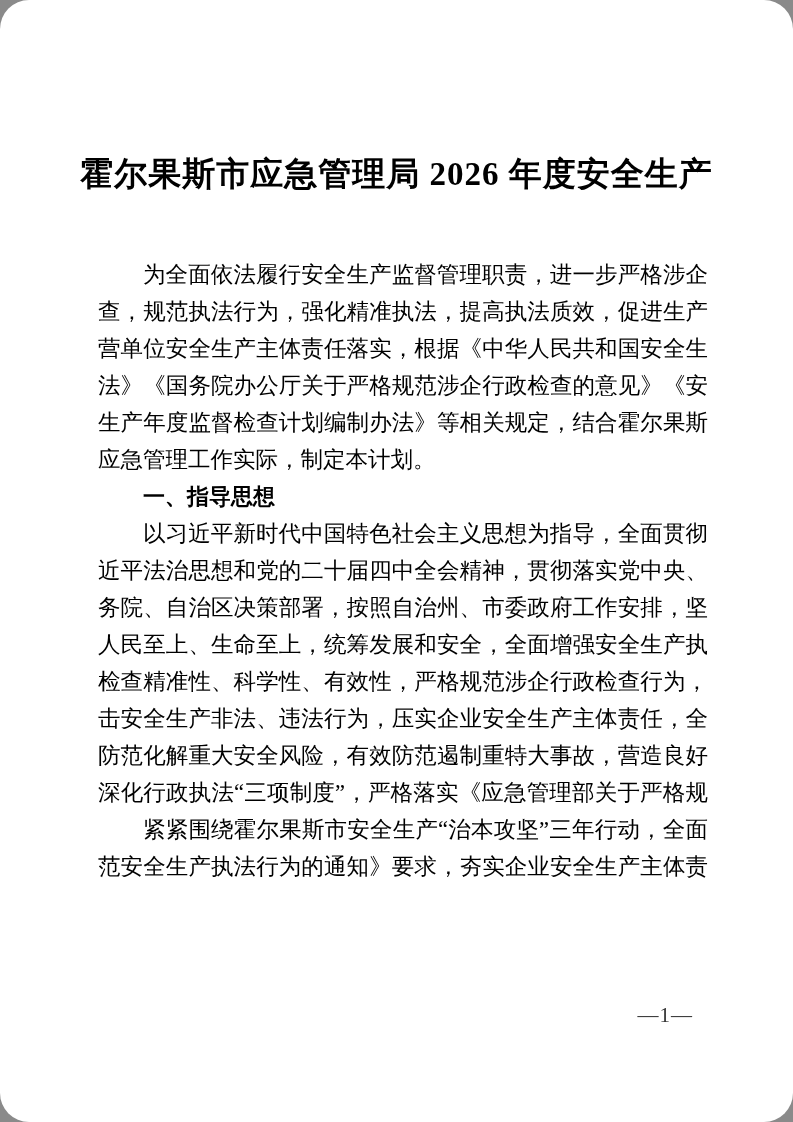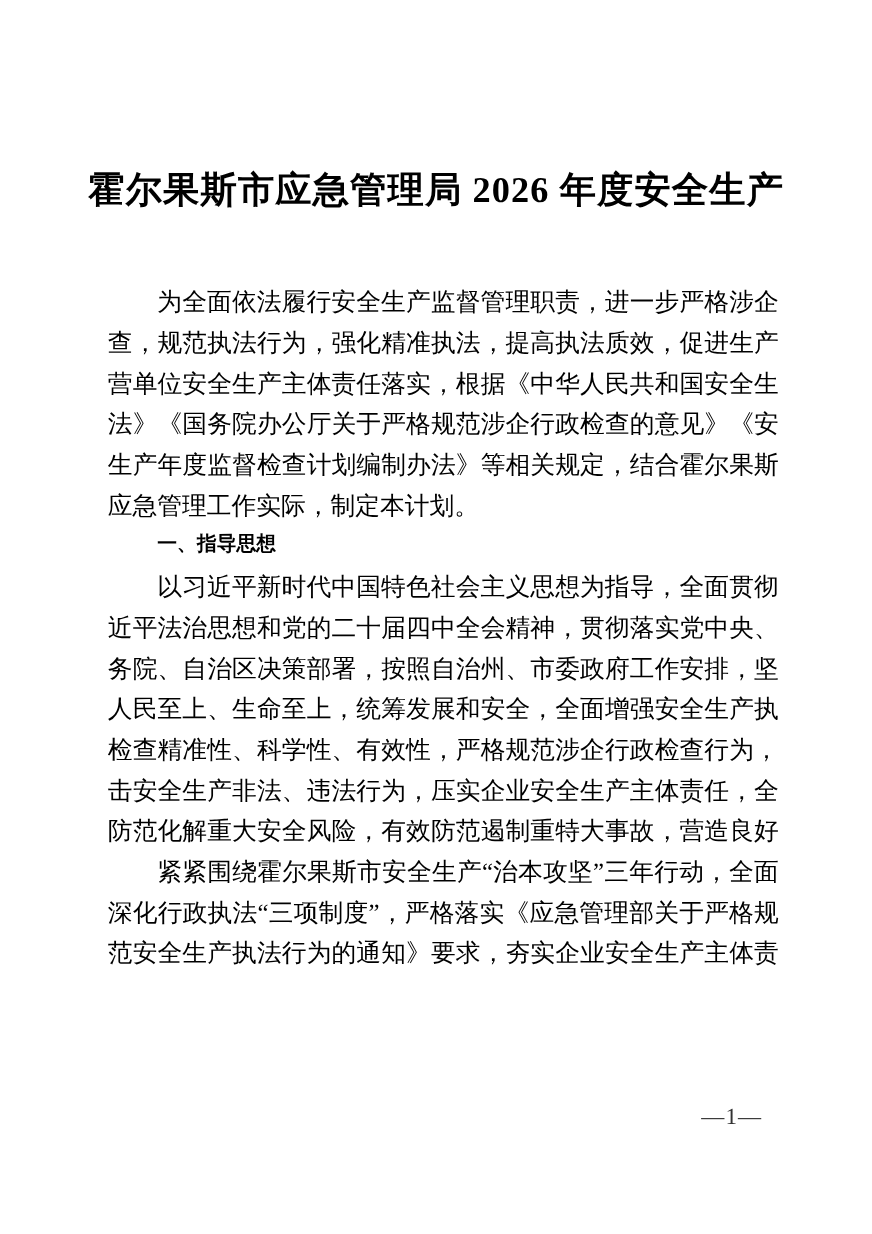--- a/index.html
+++ b/index.html
@@ -8,20 +8,21 @@
     background: #8a8a8a;
   }
   .page {
     position: relative;
     width: 793px;
     height: 1122px;
     margin: 0 auto;
     background: #ffffff;
     overflow: hidden;
     color: #000;
+    border-radius: 29px;
   }
   .doc-title {
     position: absolute;
     top: 146px;
     left: 0;
     width: 100%;
     text-align: center;
     font-family: "Liberation Serif", "DejaVu Serif", serif;
     font-weight: 700;
     font-size: 33px;
@@ -45,23 +46,23 @@
     text-align-last: justify;
     overflow: hidden;
   }
   .tline.indent {
     text-indent: 45px;
   }
   .tline.lastline {
     text-align-last: left;
   }
   .tline.heading {
-    font-family: Liberation Mono, monospace;
+    font-family: Liberation Serif, serif;
     font-weight: 700;
-    font-size: 18px;
+    font-size: 22px;
     text-align-last: left;
     text-indent: 45px;
   }
   .page-footer {
     position: absolute;
     top: 1001px;
     right: 100px;
     height: 28px;
     line-height: 28px;
     font-family: "Liberation Serif", "DejaVu Serif", serif;
@@ -91,20 +92,20 @@
 
     <div class="tline indent">以习近平新时代中国特色社会主义思想为指导，全面贯彻习</div>
     <div class="tline">近平法治思想和党的二十届四中全会精神，贯彻落实党中央、国</div>
     <div class="tline">务院、自治区决策部署，按照自治州、市委政府工作安排，坚持</div>
     <div class="tline">人民至上、生命至上，统筹发展和安全，全面增强安全生产执法</div>
     <div class="tline">检查精准性、科学性、有效性，严格规范涉企行政检查行为，打</div>
     <div class="tline">击安全生产非法、违法行为，压实企业安全生产主体责任，全力</div>
     <div class="tline">防范化解重大安全风险，有效防范遏制重特大事故，营造良好的</div>
 
 
+    <div class="tline">深化行政执法“三项制度”，严格落实《应急管理部关于严格规</div>
     <div class="tline indent">紧紧围绕霍尔果斯市安全生产“治本攻坚”三年行动，全面</div>
-    <div class="tline">深化行政执法“三项制度”，严格落实《应急管理部关于严格规</div>
     <div class="tline">范安全生产执法行为的通知》要求，夯实企业安全生产主体责任，</div>
   </div>
 
   <div class="page-footer">—1—</div>
 
 </div>
 
 </body></html>

